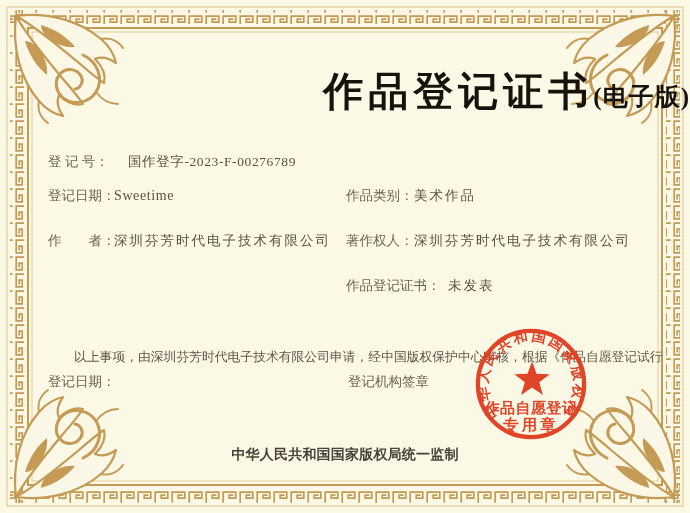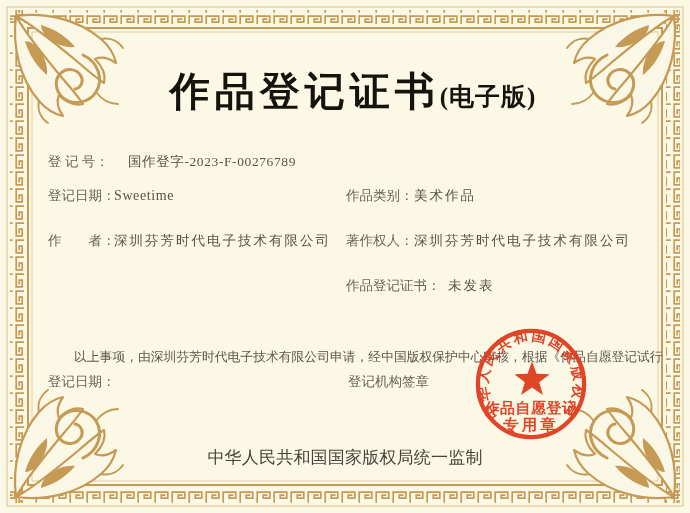--- a/index.html
+++ b/index.html
@@ -8,26 +8,26 @@
     background:#fcf8e6;
     font-family:"Liberation Serif","DejaVu Serif",serif;
   }
   .frame{position:absolute;inset:0;z-index:1}
   .content{position:absolute;inset:0;z-index:2}
   .t{position:absolute;white-space:pre;font-size:13.5px;line-height:17px}
   .lab{color:#6b6355}
   .val{color:#5a5245}
   .ls2{letter-spacing:2px}
   .ls05{letter-spacing:0.6px}
-  .title-row{position:absolute;top:64px;left:0;right:0;text-align:center;color:#16130d;padding-left:16px;white-space:nowrap}
+  .title-row{position:absolute;top:64px;left:0;right:0;text-align:right;color:#16130d;padding-left:16px;white-space:nowrap}
   .title-main{font-size:40px;font-weight:bold;letter-spacing:5px}
   .title-suffix{font-size:25px;font-weight:bold;letter-spacing:1px}
   .statement{position:absolute;left:48px;top:306px;font-size:12.8px;color:#5c5548;line-height:20.5px;white-space:pre}
   .statement .l1{padding-left:26px}
-  .footer{position:absolute;left:0;right:0;top:446px;text-align:center;font-size:17px;font-weight:normal;color:#47433a;letter-spacing:0.2px}
+  .footer{position:absolute;left:0;right:0;top:446px;text-align:center;font-size:14px;font-weight:bold;color:#47433a;letter-spacing:0.2px}
   .seal{position:absolute;left:464px;top:317px;width:134px;height:134px;z-index:3;opacity:0.94}
   svg text{font-family:"Liberation Serif","DejaVu Serif",serif}
 </style>
 </head>
 <body>
 
 <svg class="frame" width="690" height="513" viewBox="0 0 690 513" aria-hidden="true">
   <defs>
     <pattern id="gkH" width="17" height="14" patternUnits="userSpaceOnUse">
       <path d="M2.2,11.8 L2.2,2.2 L14.8,2.2 L14.8,8.2 L8.2,8.2 L8.2,5.2 L11.6,5.2" fill="none" stroke="#c49a55" stroke-width="1.7" stroke-linecap="square"></path>

